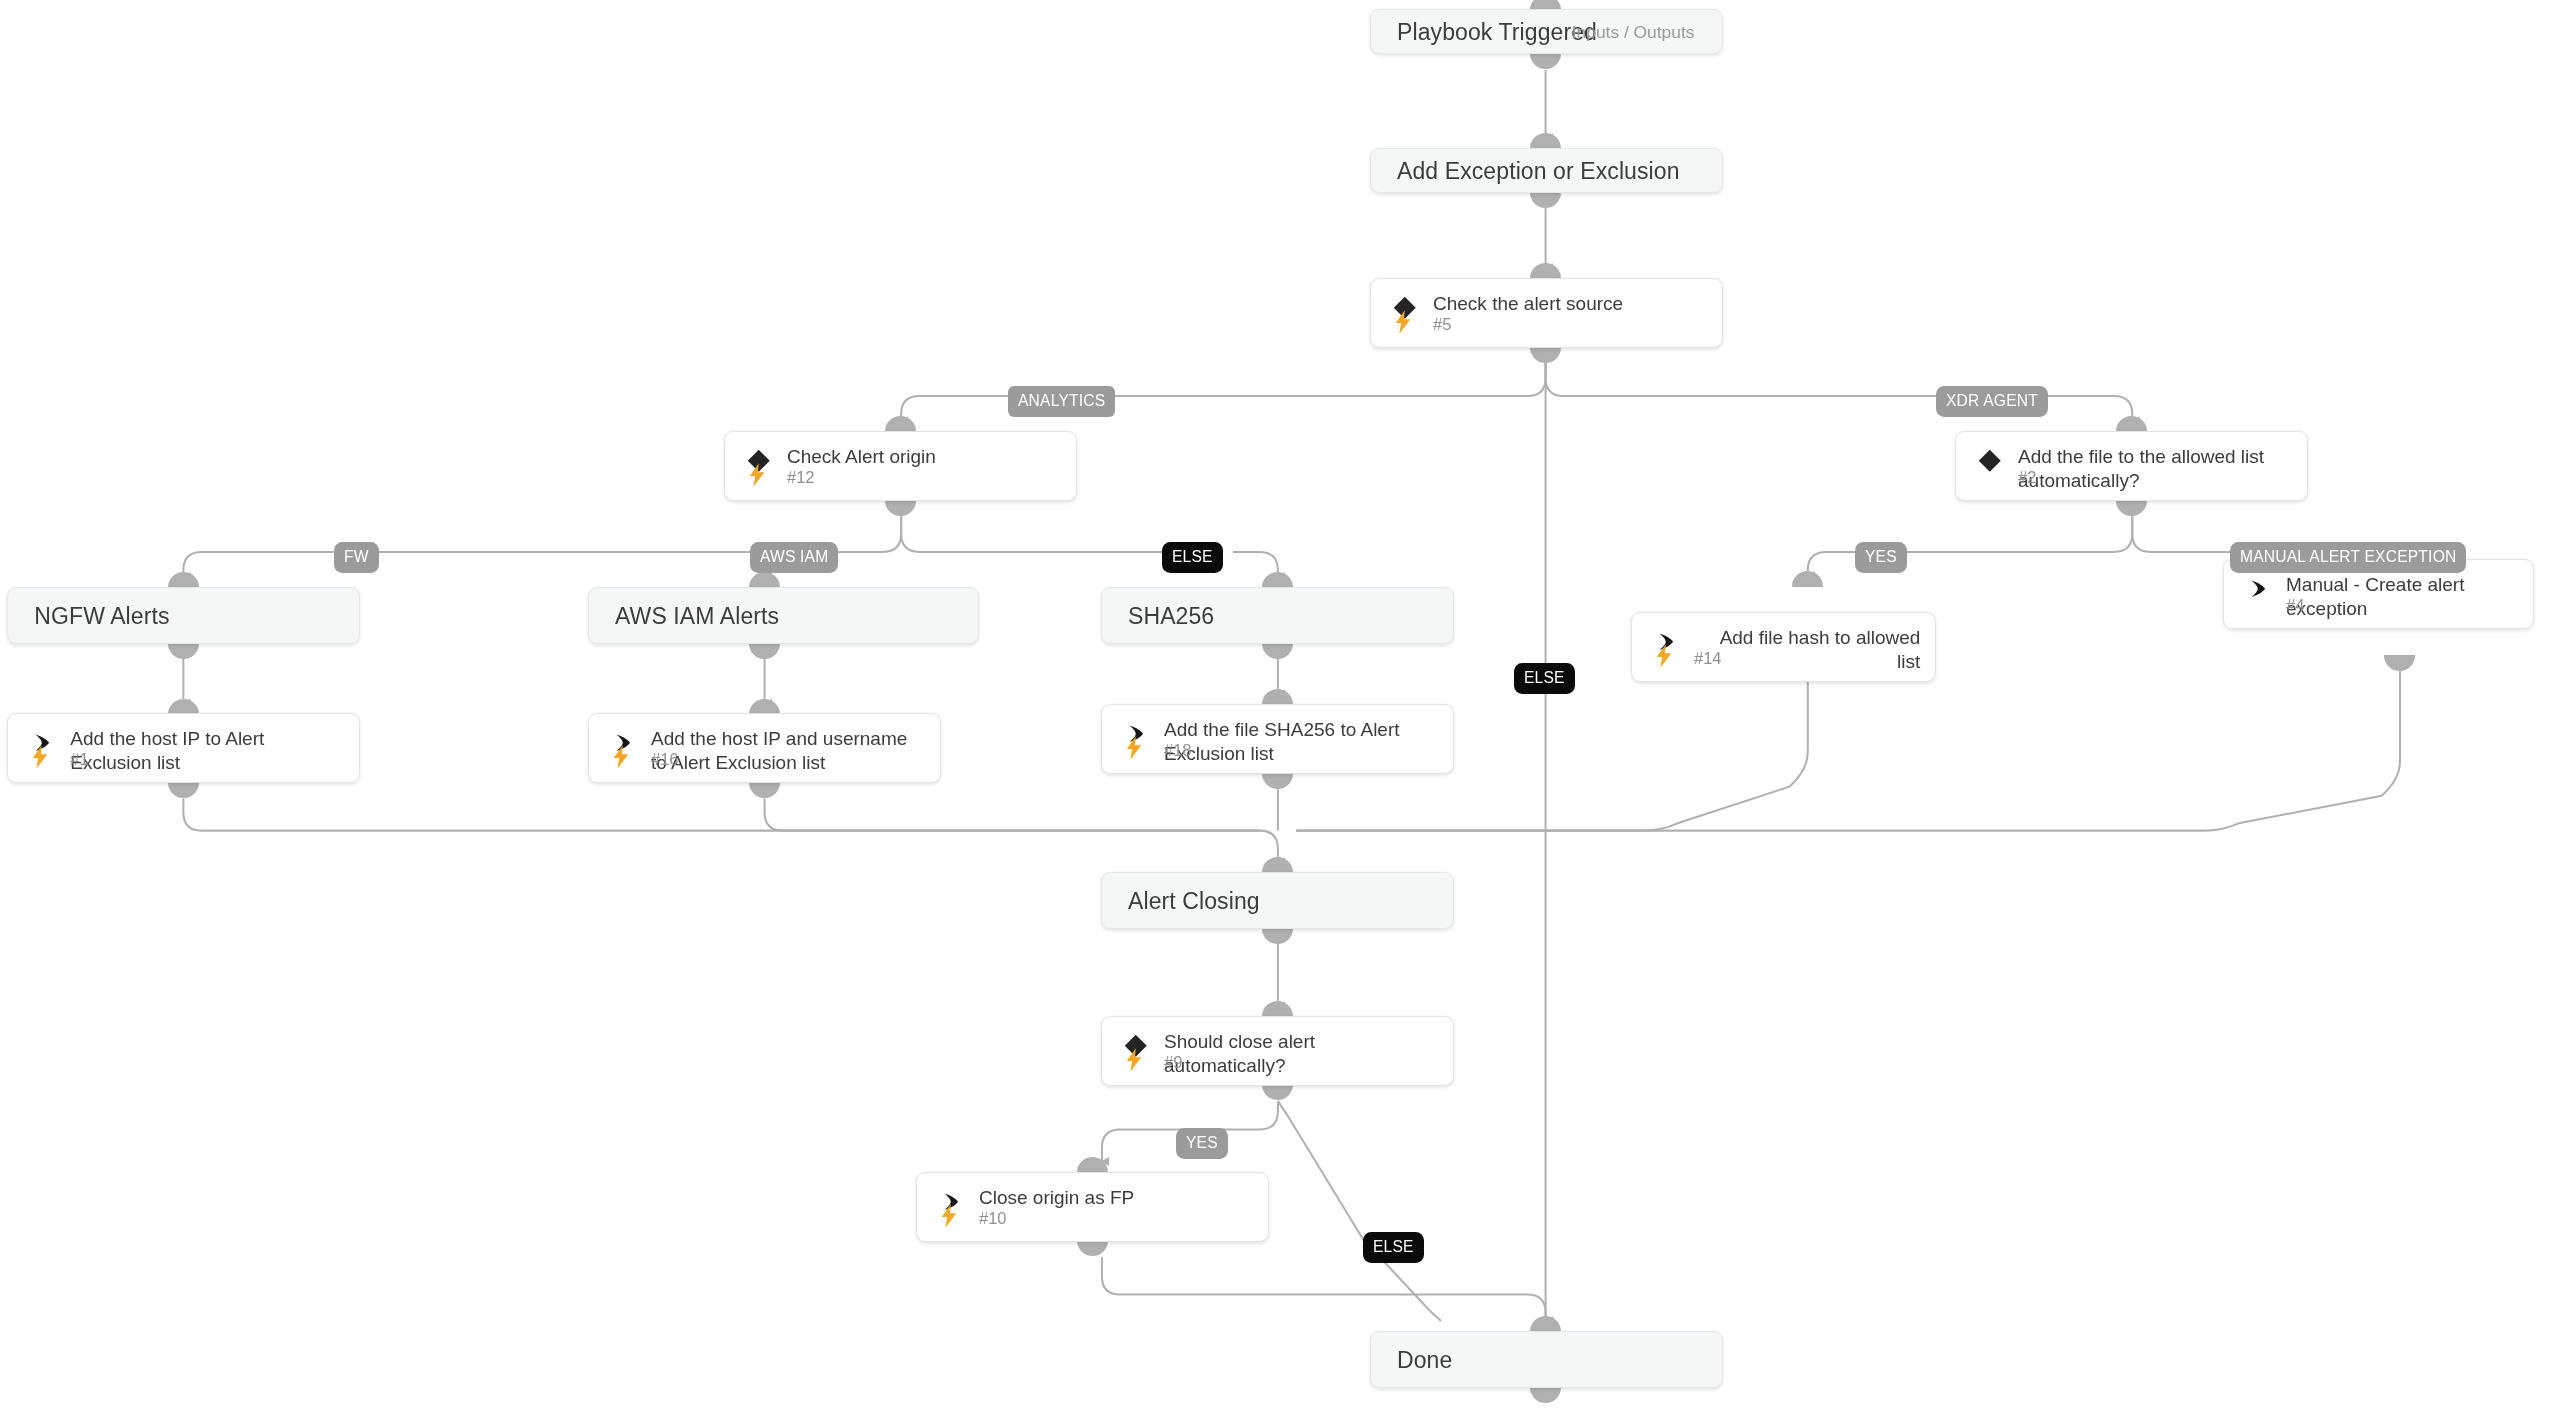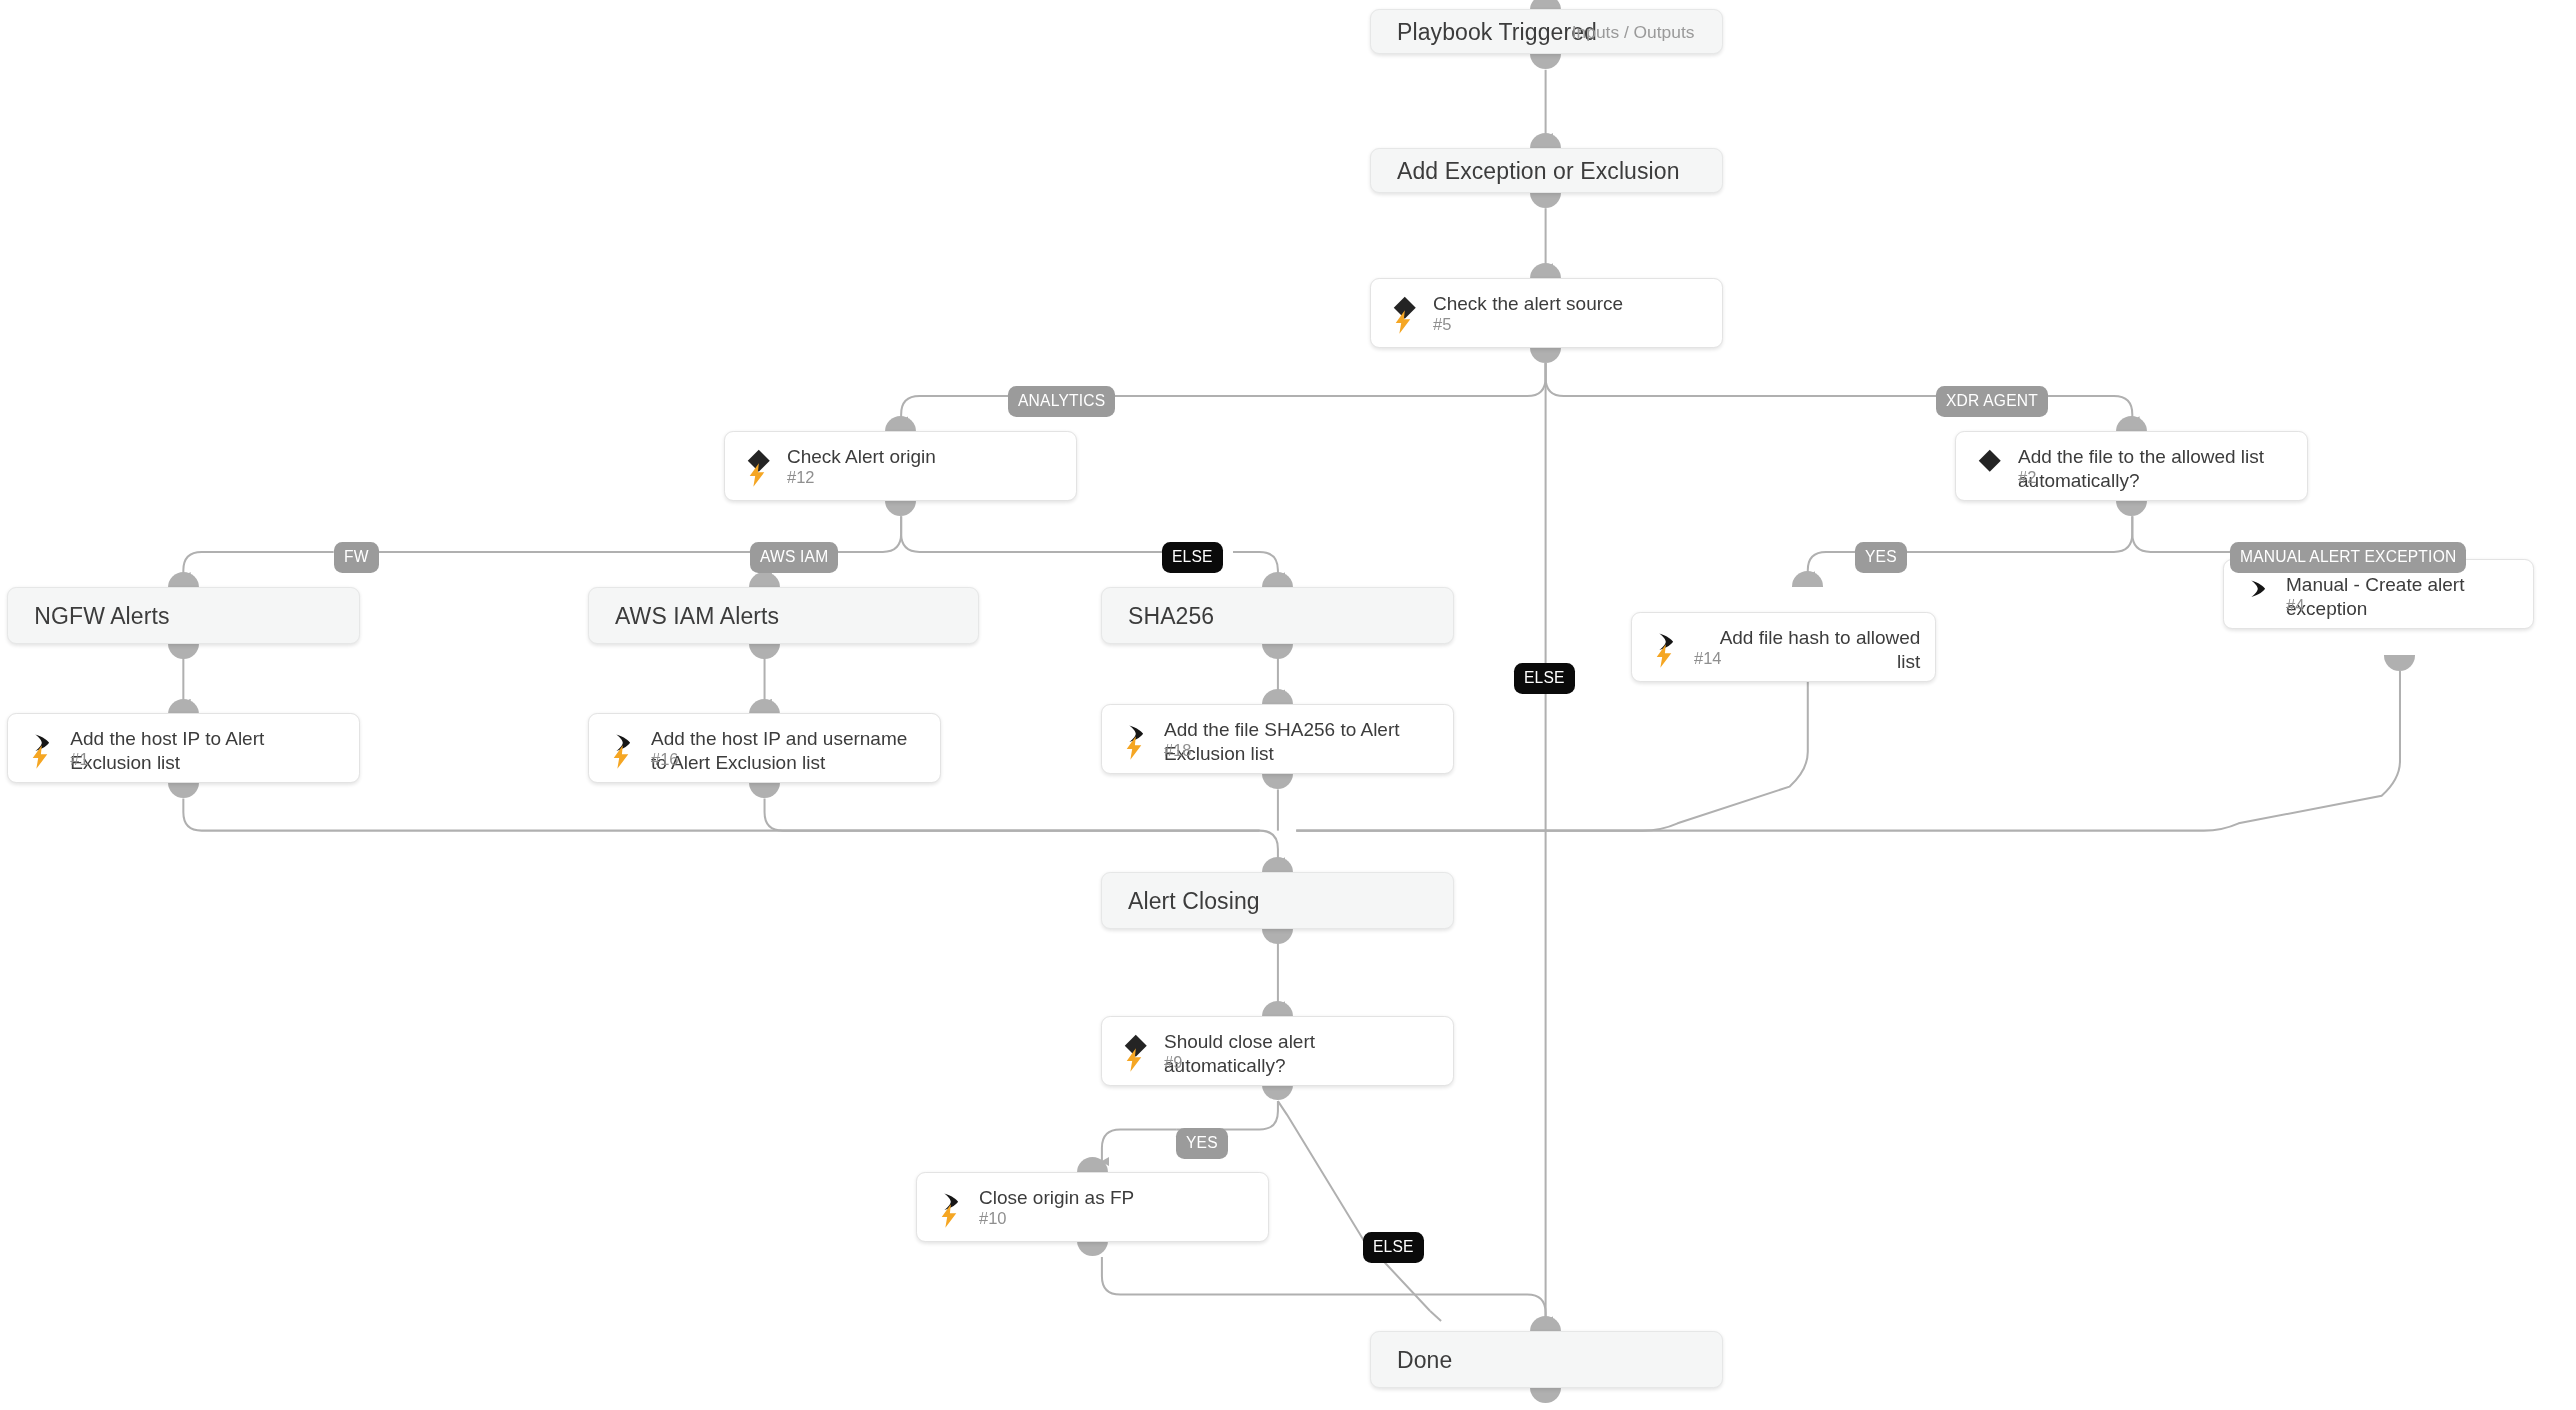--- a/index.html
+++ b/index.html
@@ -324,21 +324,21 @@
       <div class="port in" style="left: 1077px; top: 1157px;"></div>
       <div class="port out" style="left: 1077px; top: 1240px;"></div>
       <div class="node section" style="left: 1370px; top: 1331px; width: 353px; height: 57px;">
         <span class="sect-label">Done</span>
       </div>
       <div class="port in" style="left: 1530px; top: 1316px;"></div>
       <div class="port out" style="left: 1530px; top: 1387px;"></div>
     </div>
 
   <div id="pills-host">
-      <div class="pill" style="left: 1008px; top: 386px;">ANALYTICS</div>
+      <div class="pill" style="left: 1008px; top: 386px; border-radius: 6px;">ANALYTICS</div>
       <div class="pill" style="left: 1936px; top: 386px;">XDR AGENT</div>
       <div class="pill" style="left: 334px; top: 542px;">FW</div>
       <div class="pill" style="left: 750px; top: 542px;">AWS IAM</div>
       <div class="pill dark" style="left: 1162px; top: 542px;">ELSE</div>
       <div class="pill" style="left: 1855px; top: 542px;">YES</div>
       <div class="pill" style="left: 2230px; top: 542px;">MANUAL ALERT EXCEPTION</div>
       <div class="pill dark" style="left: 1514px; top: 663px;">ELSE</div>
       <div class="pill" style="left: 1176px; top: 1128px;">YES</div>
       <div class="pill dark" style="left: 1363px; top: 1232px;">ELSE</div>
     </div>

